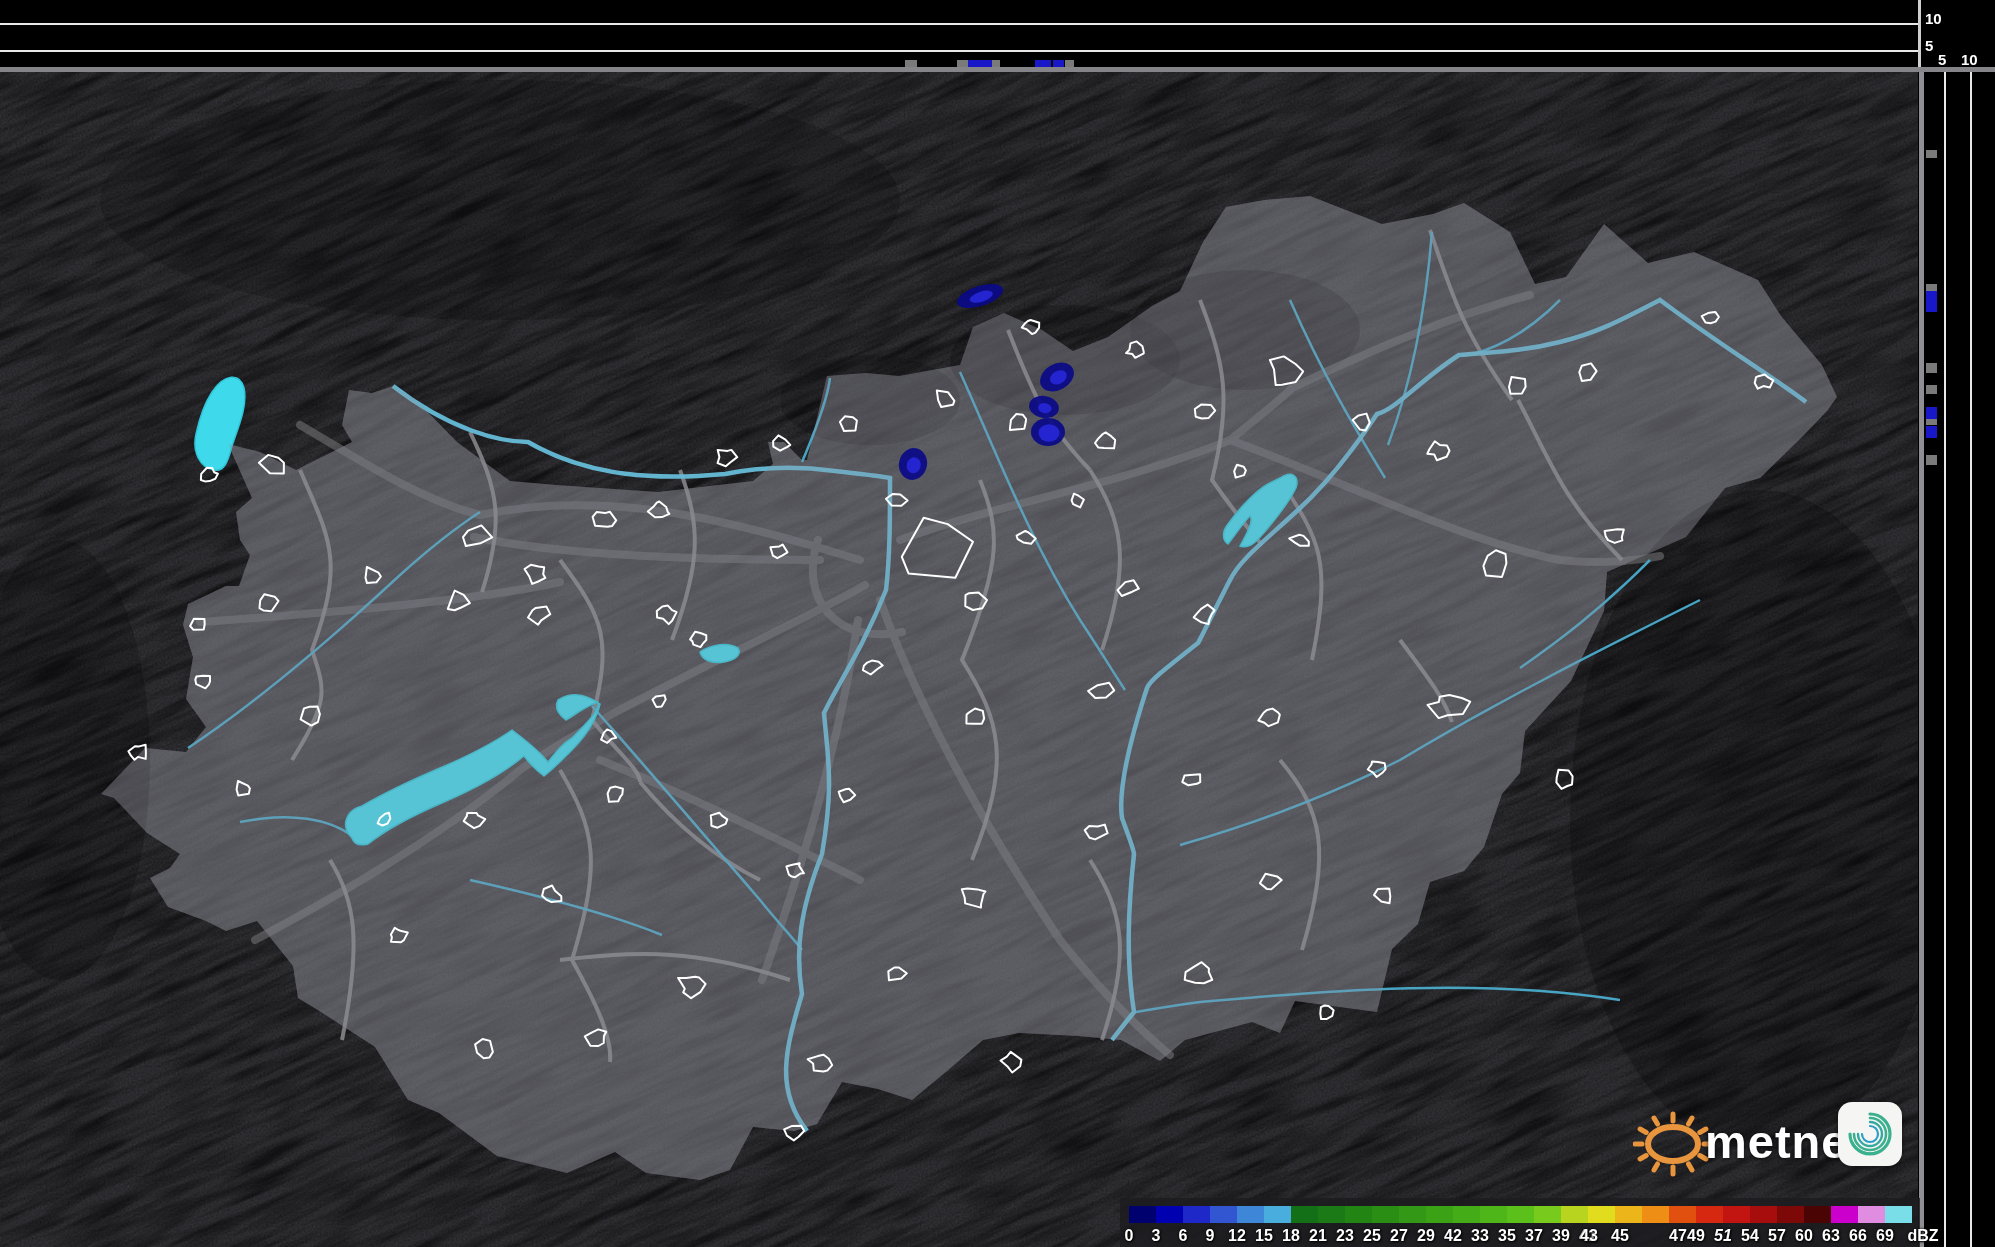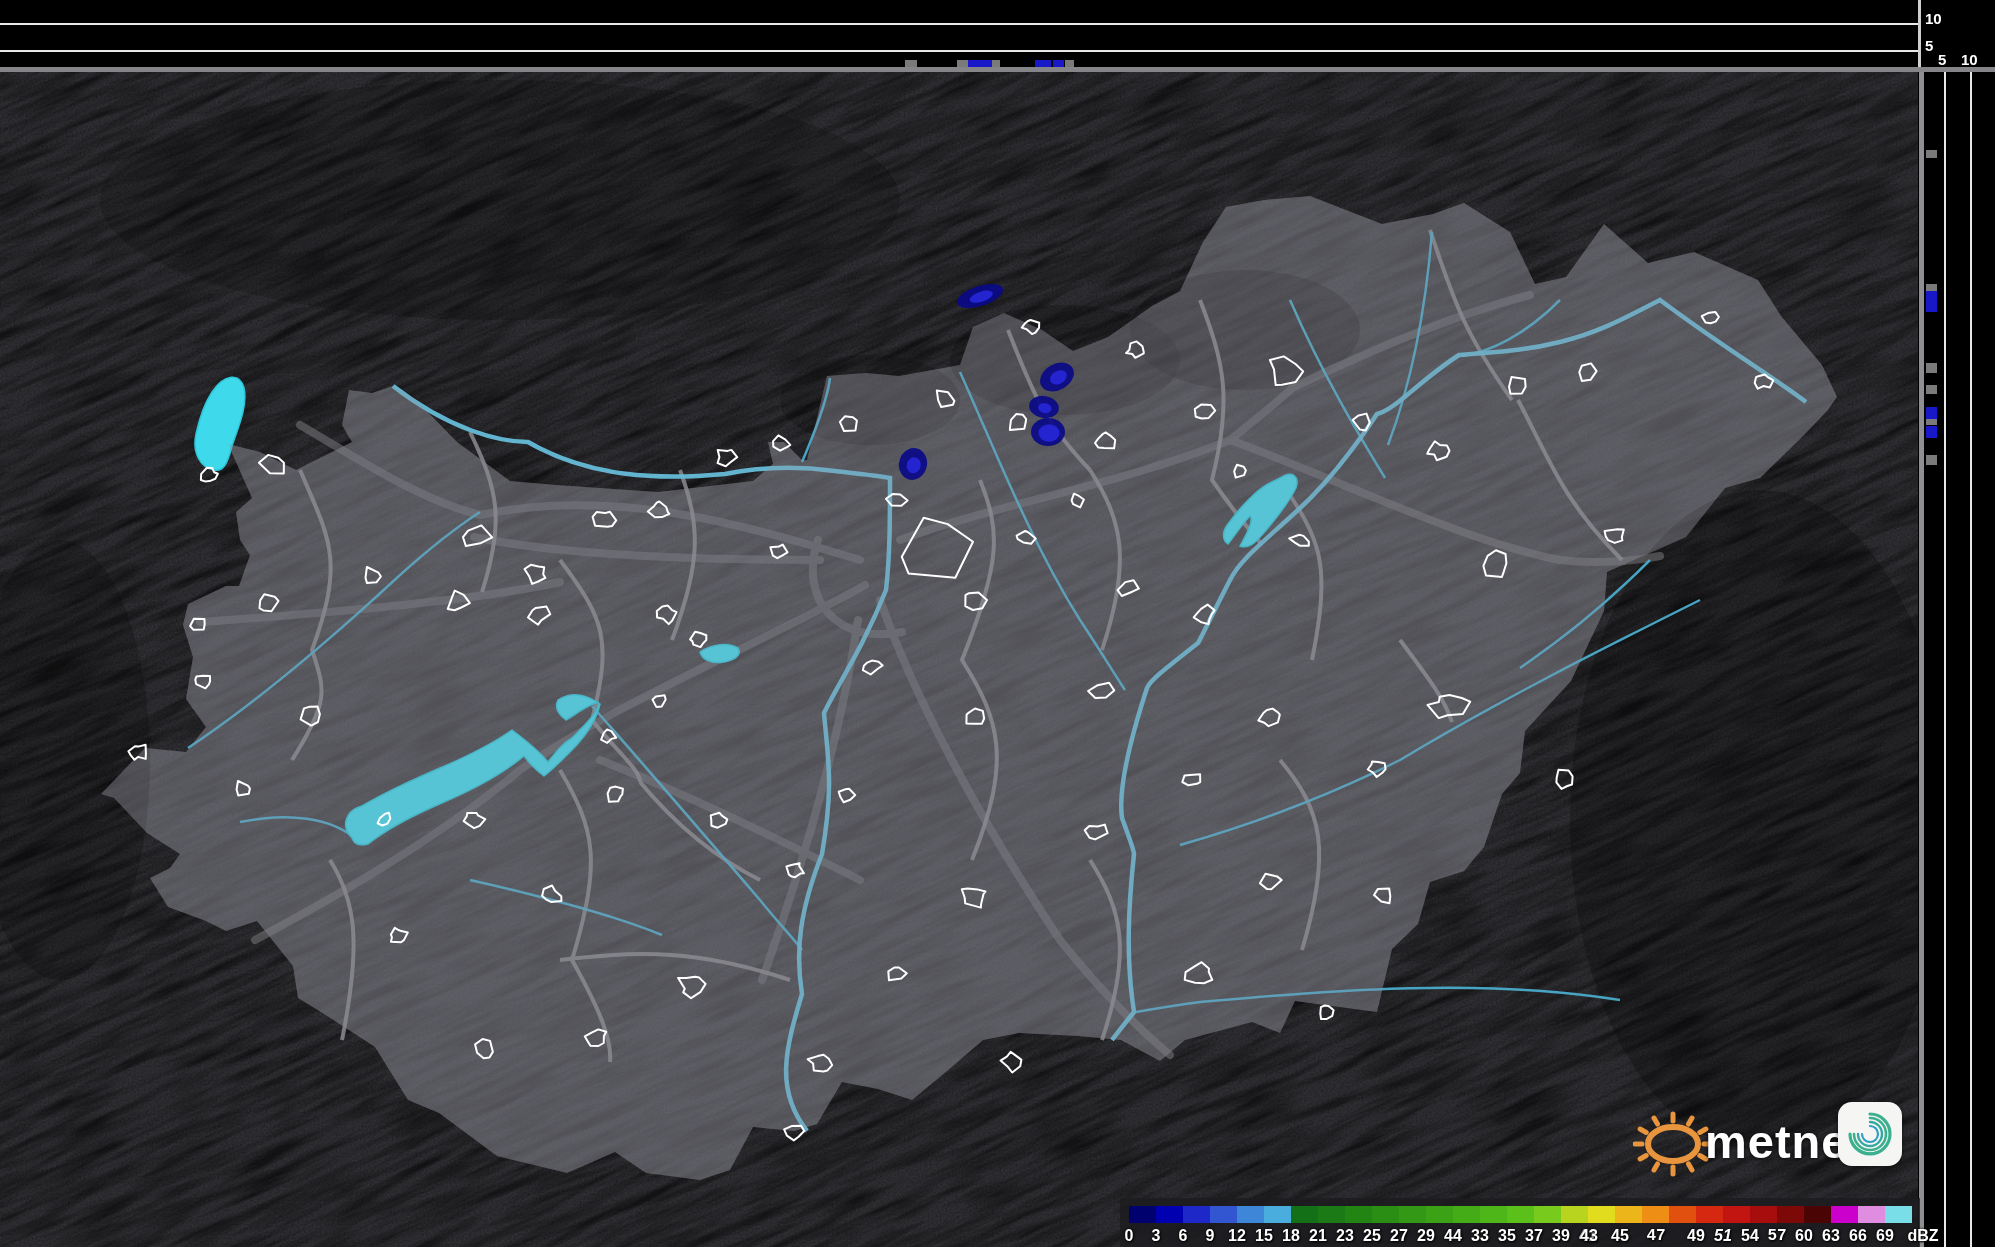--- a/index.html
+++ b/index.html
@@ -330,33 +330,33 @@
         <div class="cb-label" style="left: 63px;">6</div>
         <div class="cb-label" style="left: 90px;">9</div>
         <div class="cb-label" style="left: 117px;">12</div>
         <div class="cb-label" style="left: 144px;">15</div>
         <div class="cb-label" style="left: 171px;">18</div>
         <div class="cb-label" style="left: 198px;">21</div>
         <div class="cb-label" style="left: 225px;">23</div>
         <div class="cb-label" style="left: 252px;">25</div>
         <div class="cb-label" style="left: 279px;">27</div>
         <div class="cb-label" style="left: 306px;">29</div>
-        <div class="cb-label" style="left: 333px;">44</div>
+        <div class="cb-label" style="left: 333px;">42</div>
         <div class="cb-label" style="left: 360px;">33</div>
         <div class="cb-label" style="left: 387px;">35</div>
         <div class="cb-label" style="left: 414px;">37</div>
         <div class="cb-label" style="left: 441px;">39</div>
         <div class="cb-label" style="left: 468px;">41</div>
         <div class="cb-label" style="left: 469px;">43</div>
         <div class="cb-label" style="left: 492px; padding-left: 8px;">45</div>
-        <div class="cb-label" style="left: 536px; font-family: Liberation Mono, monospace;">47</div>
+        <div class="cb-label" style="left: 558px;">47</div>
         <div class="cb-label" style="left: 576px;">49</div>
         <div class="cb-label" style="left: 603px; font-style: italic;">51</div>
         <div class="cb-label" style="left: 630px;">54</div>
-        <div class="cb-label" style="left: 657px; font-family: Liberation Mono, monospace;">57</div>
+        <div class="cb-label" style="left: 657px;">57</div>
         <div class="cb-label" style="left: 684px;">60</div>
         <div class="cb-label" style="left: 711px;">63</div>
         <div class="cb-label" style="left: 738px;">66</div>
         <div class="cb-label" style="left: 765px;">69</div>
       </div>
     <div class="cb-label" style="left:770px;width:44px;margin-left:11px">dBZ</div>
   </div>
 
   <div class="logo">
     <svg width="78" height="90" style="position:absolute;left:0;top:0">

